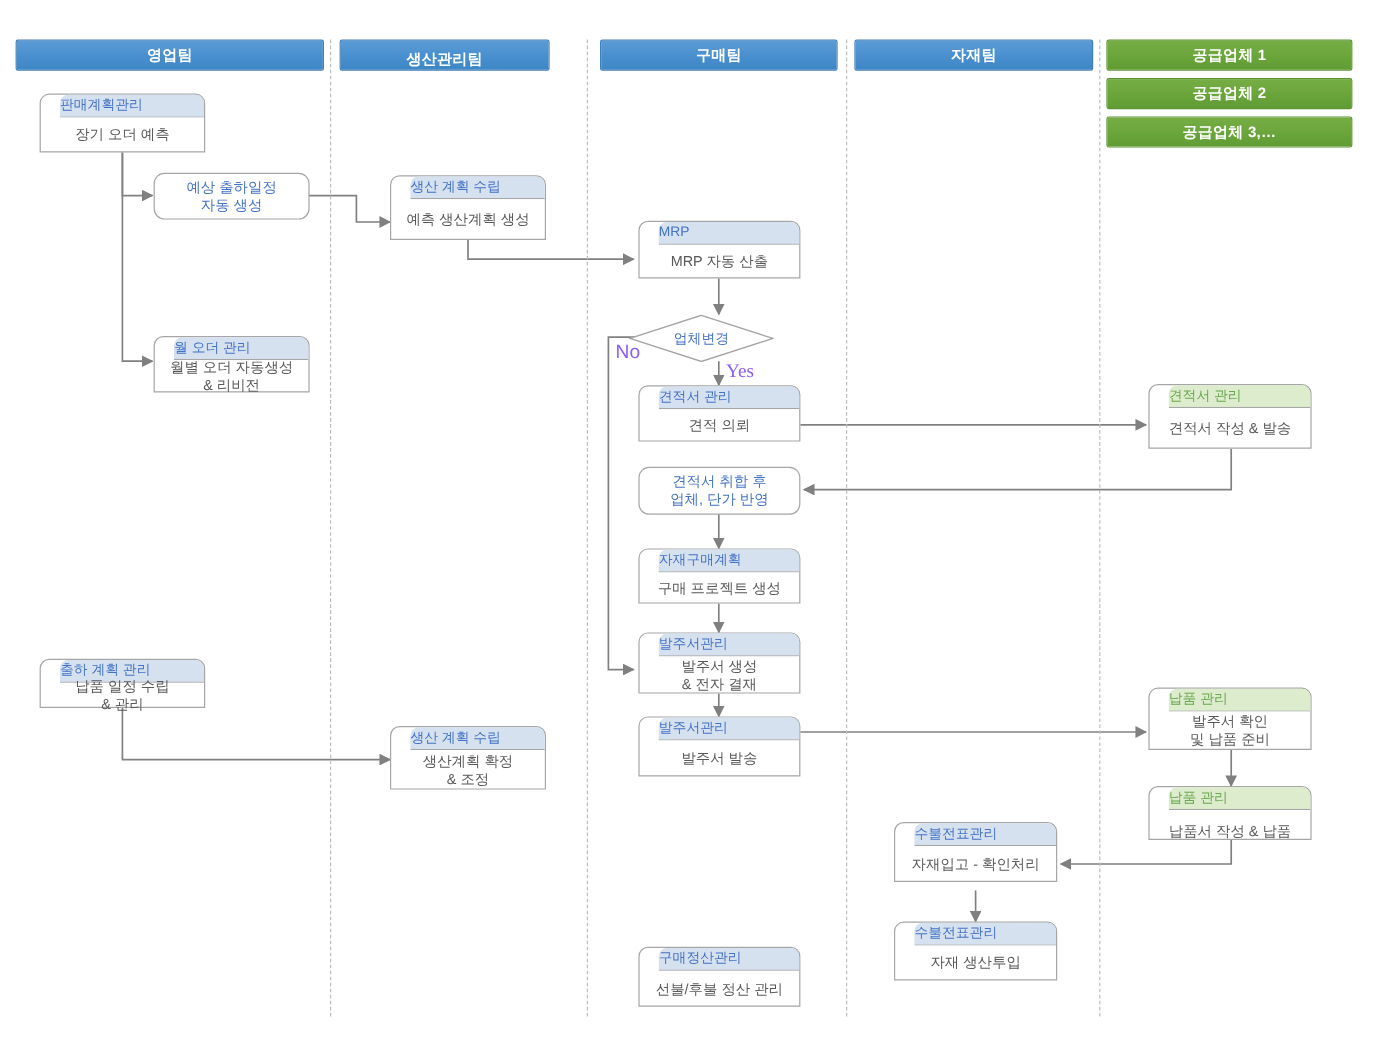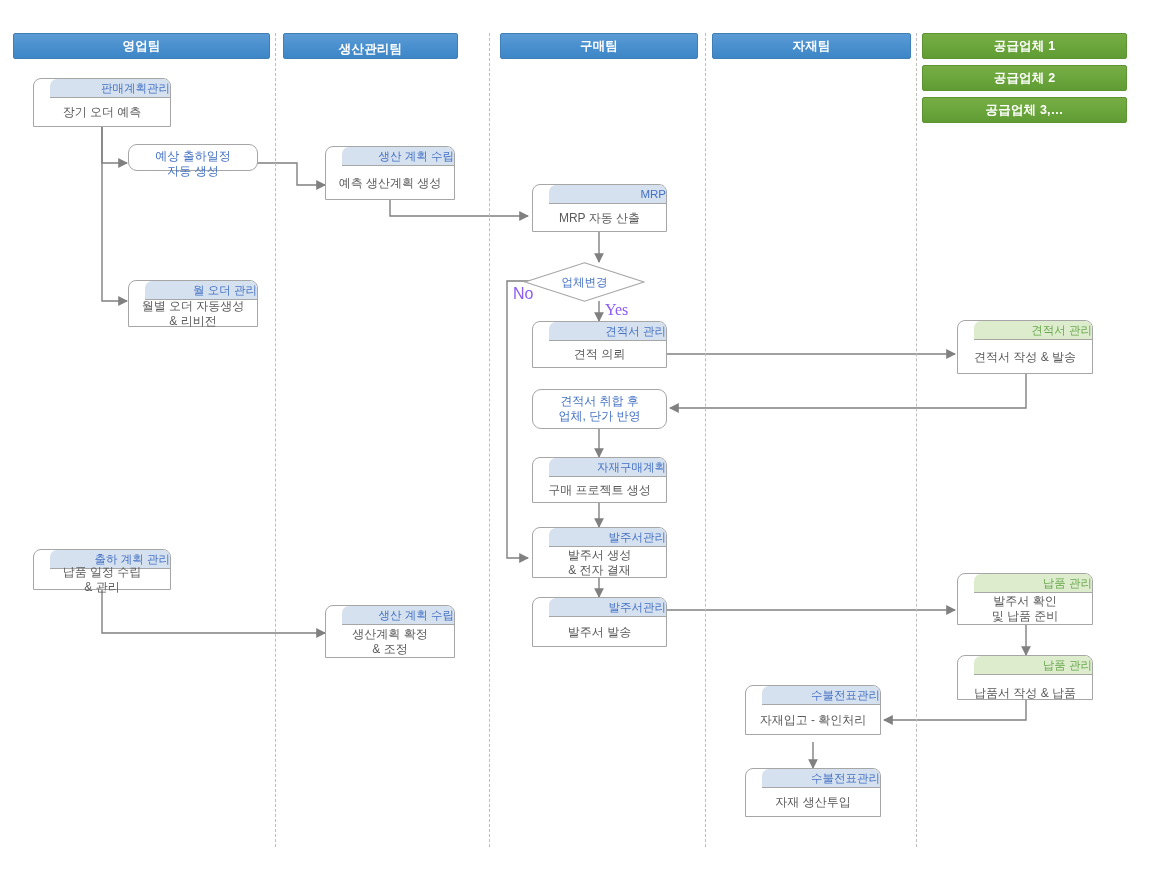--- a/index.html
+++ b/index.html
@@ -29,21 +29,21 @@
 
   
   .node{
     position:absolute;box-sizing:border-box;
     border:1px solid #a6a6a6;background:#ffffff;
     border-radius:0;
   }
   .node .hdr{
     box-sizing:border-box;height:19px;line-height:18px;
     border-bottom:1px solid #a6a6a6;
-    text-align:right;font-size:11.5px;
+    text-align:left;font-size:11.5px;
     border-top-left-radius:7px;border-top-right-radius:7px;margin-left:16px;
   }
   .node.blue .hdr{background:#d6e1f0;color:#4472c4;}
   .node.green .hdr{background:#ddeccd;color:#6aa84f;}
   .node .bdy{
     box-sizing:border-box;
     display:flex;align-items:center;justify-content:center;
     text-align:center;font-size:12px;color:#595959;
     line-height:15px;padding:0 3px;white-space:pre-line;
   }
@@ -147,21 +147,21 @@
   </div>
   <div class="lane-head green" style="left:922px;top:97px;width:205px;">
     <span>공급업체 3,…</span>
   </div>
 
   <div class="node blue top-round" style="left:33px;top:78px;width:138px;height:49px;">
     <div class="hdr">판매계획관리</div>
     <div class="bdy" style="height:29px;">장기 오더 예측</div>
   </div>
 
-  <div class="node rounded" style="left:128px;top:144px;width:130px;height:27px;">
+  <div class="node rounded" style="left:128px;top:144px;width:130px;height:39px;">
     <div class="bdy" style="height:37px;">예상 출하일정
 자동 생성</div>
   </div>
 
   <div class="node blue top-round" style="left:128px;top:280px;width:130px;height:47px;">
     <div class="hdr">월 오더 관리</div>
     <div class="bdy" style="height:27px;">월별 오더 자동생성
 &amp; 리비전</div>
   </div>
 
@@ -216,20 +216,24 @@
     <div class="hdr">발주서관리</div>
     <div class="bdy" style="height:31px;">발주서 생성
 &amp; 전자 결재</div>
   </div>
 
   <div class="node blue top-round" style="left:532px;top:597px;width:135px;height:50px;">
     <div class="hdr">발주서관리</div>
     <div class="bdy" style="height:30px;">발주서 발송</div>
   </div>
 
+  <div class="node blue top-round" style="left:532px;top:789px;width:135px;height:50px;">
+    <div class="hdr">구매정산관리</div>
+    <div class="bdy" style="height:30px;">선불/후불 정산 관리</div>
+  </div>
 
   <div class="node blue top-round" style="left:745px;top:685px;width:136px;height:50px;">
     <div class="hdr">수불전표관리</div>
     <div class="bdy" style="height:30px;">자재입고 - 확인처리</div>
   </div>
 
   <div class="node blue top-round" style="left:745px;top:768px;width:136px;height:49px;">
     <div class="hdr">수불전표관리</div>
     <div class="bdy" style="height:29px;">자재 생산투입</div>
   </div>

